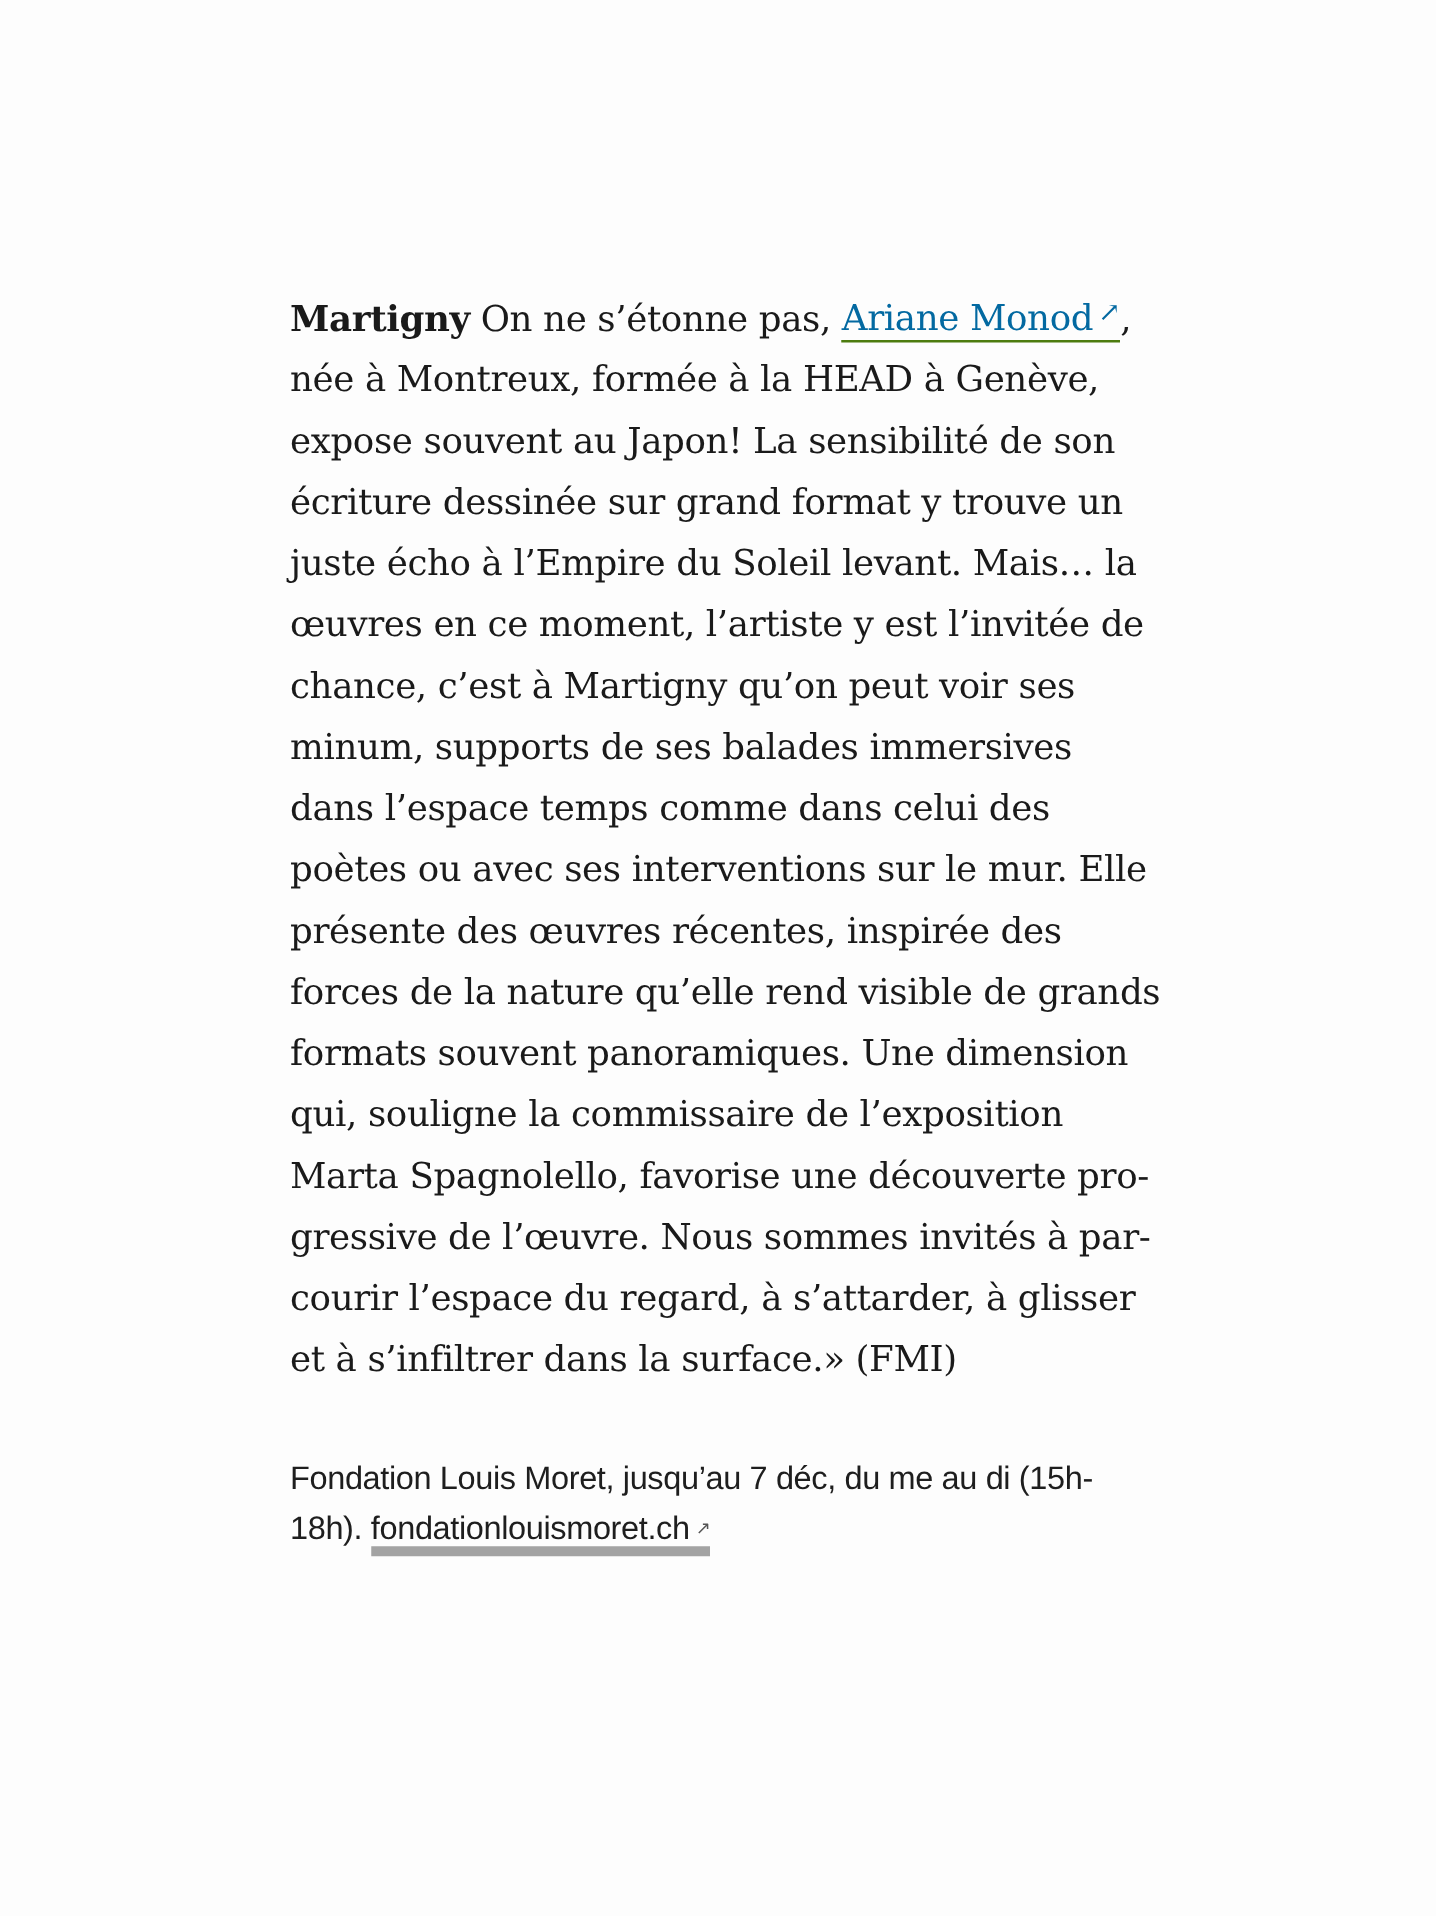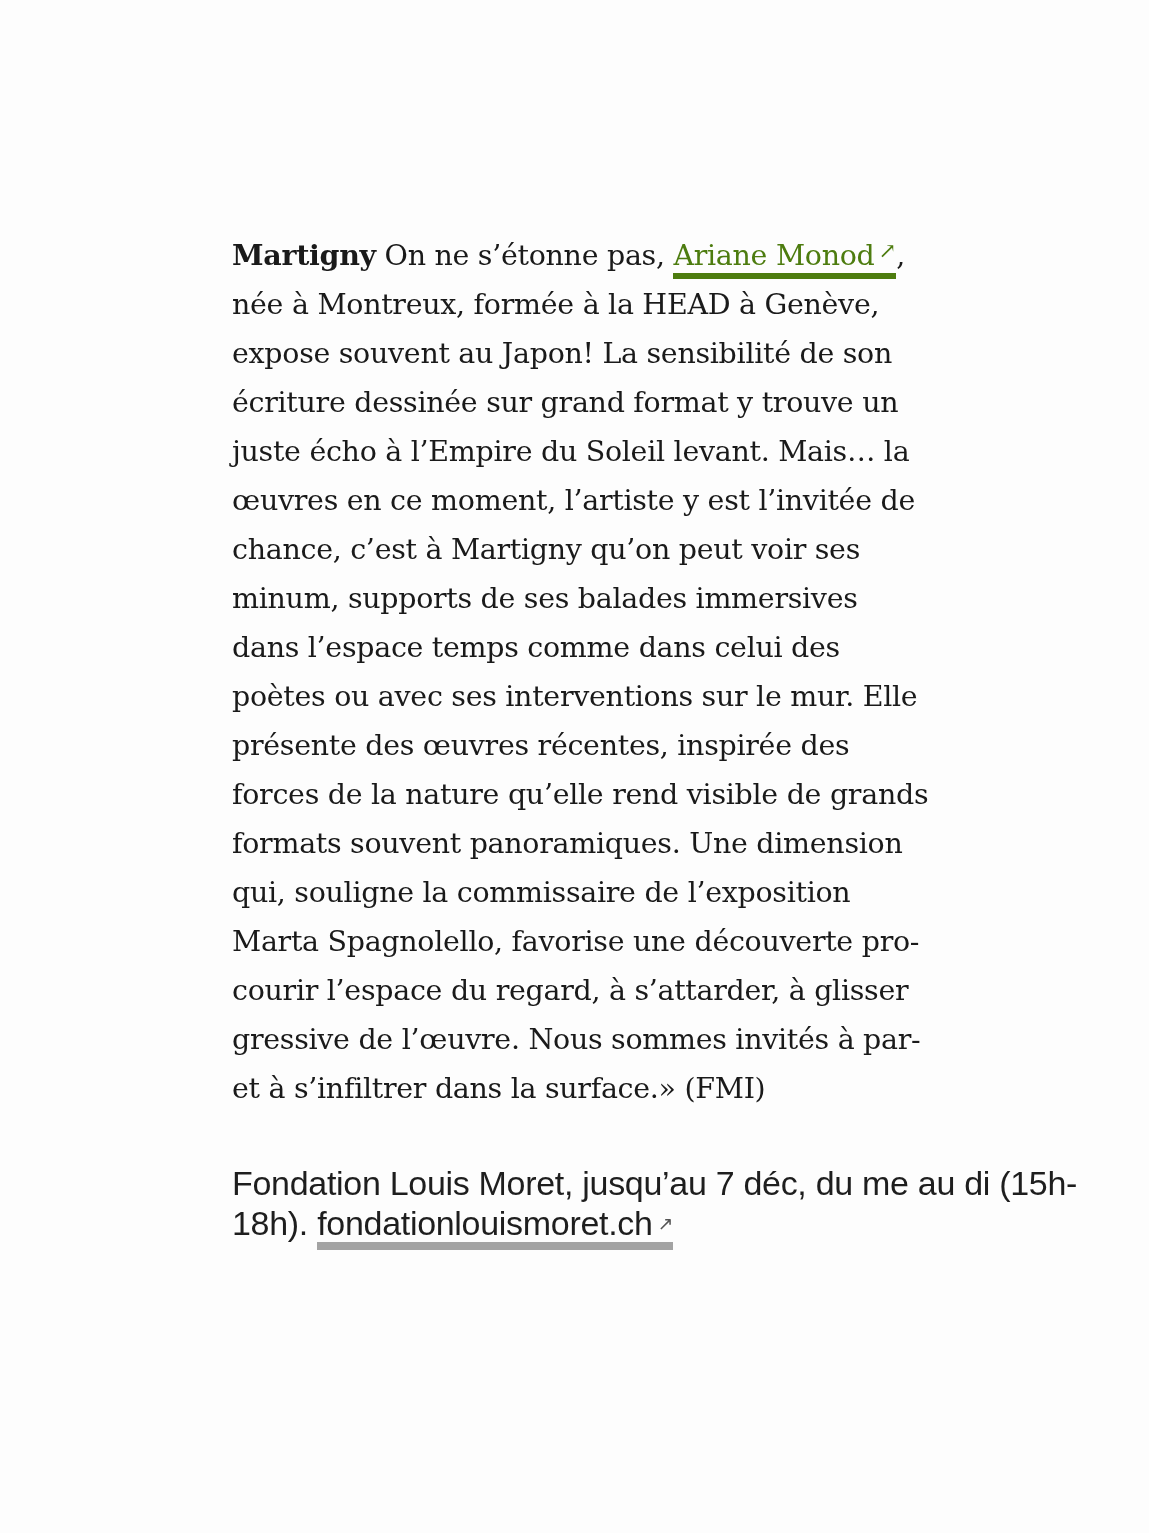--- a/index.html
+++ b/index.html
@@ -1,23 +1,23 @@
 <!DOCTYPE html>
 <html><head>
 <meta charset="utf-8">
 <style>
   html, body { margin:0; padding:0; background:#fdfdfd; }
   body { width:1149px; height:1533px; position:relative; overflow:hidden; }
   .article { position:absolute; left:232px; top:226px; width:740px; }
   .body-text { font-family:"DejaVu Serif","Liberation Serif",serif; font-size:28.5px; line-height:49px; color:#1a1a1a; letter-spacing:-0.3px; }
   .line { display:block; white-space:nowrap; }
   .lead { font-weight:bold; }
-  .link-serif { color:#4d7c0f; text-decoration:none; border-bottom:6px solid #4d7c0f; padding-bottom:1px; }
+  .link-serif { color:#0369a1; text-decoration:none; border-bottom:2px solid #4d7c0f; padding-bottom:1px; }
   .arrow { font-size:0.75em; vertical-align:0.35em; margin-left:4px; }
-  .info { margin-top:50px; font-family:"Liberation Sans","DejaVu Sans",sans-serif; font-size:34px; line-height:40px; color:#1e1e1e; letter-spacing:-0.3px; }
+  .info { margin-top:50px; font-family:"Liberation Sans","DejaVu Sans",sans-serif; font-size:26px; line-height:40px; color:#1e1e1e; letter-spacing:-0.3px; }
   .link-sans { color:#1e1e1e; text-decoration:none; border-bottom:8px solid #a3a3a3; }
   .arrow-small { font-size:0.55em; vertical-align:0.3em; margin-left:5px; color:#555; }
 </style>
 </head>
 <body>
 
 <div class="article">
   <div class="body-text">
     <span class="line"><span class="lead">Martigny</span><span> On ne s’étonne pas, </span><a class="link-serif" href="#"><span>Ariane Monod</span><span class="arrow">↗</span></a><span>,</span></span>
     <span class="line">née à Montreux, formée à la HEAD à Genève,</span>
@@ -27,22 +27,22 @@
     <span class="line">œuvres en ce moment, l’artiste y est l’invitée de</span>
     <span class="line">chance, c’est à Martigny qu’on peut voir ses</span>
     <span class="line">minum, supports de ses balades immersives</span>
     <span class="line">dans l’espace temps comme dans celui des</span>
     <span class="line">poètes ou avec ses interventions sur le mur. Elle</span>
     <span class="line">présente des œuvres récentes, inspirée des</span>
     <span class="line">forces de la nature qu’elle rend visible de grands</span>
     <span class="line">formats souvent panoramiques. Une dimension</span>
     <span class="line">qui, souligne la commissaire de l’exposition</span>
     <span class="line">Marta Spagnolello, favorise une découverte pro-</span>
+    <span class="line">gressive de l’œuvre. Nous sommes invités à par-</span>
     <span class="line">courir l’espace du regard, à s’attarder, à glisser</span>
-    <span class="line">gressive de l’œuvre. Nous sommes invités à par-</span>
     <span class="line">et à s’infiltrer dans la surface.» (FMI)</span>
   </div>
 
   <div class="info">
     <span class="line">Fondation Louis Moret, jusqu’au 7 déc, du me au di (15h-</span>
     <span class="line"><span>18h). </span><a class="link-sans" href="#"><span>fondationlouismoret.ch</span><span class="arrow-small">↗</span></a></span>
   </div>
 </div>
 
 </body></html>

